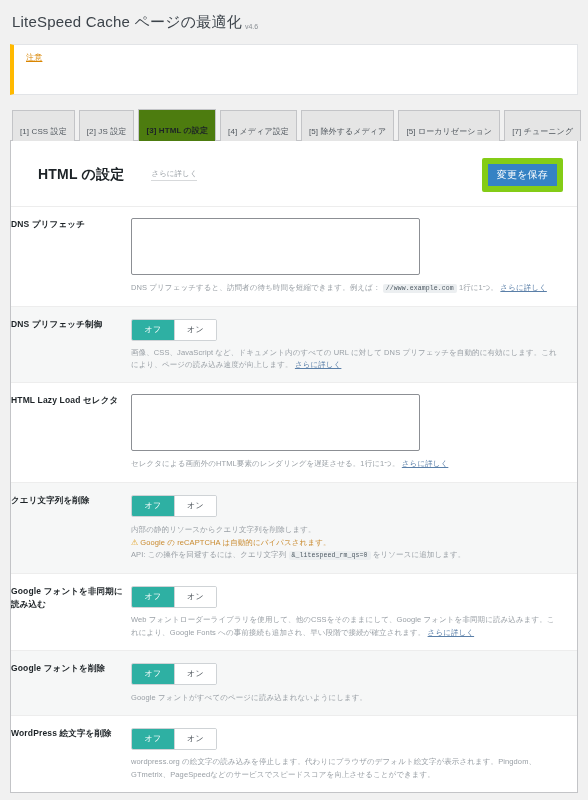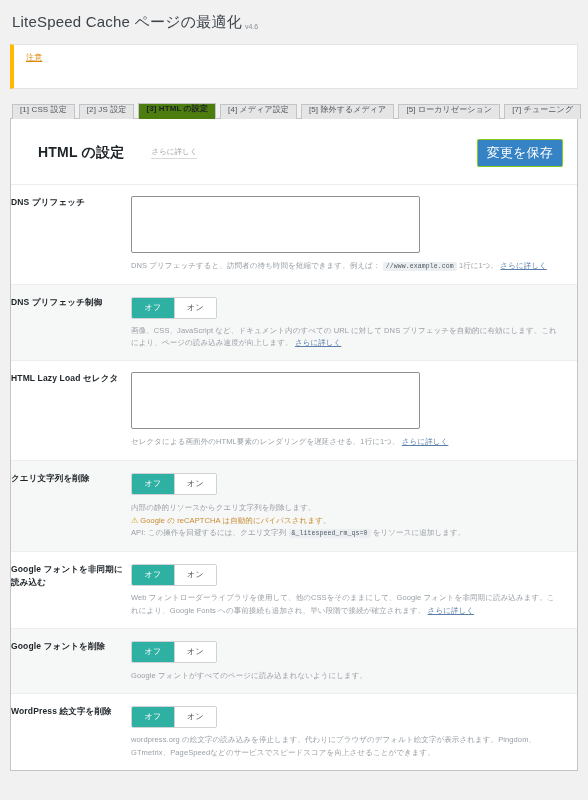--- a/index.html
+++ b/index.html
@@ -35,21 +35,21 @@
     background: #fff;
     border: 1px solid #e2e4e7;
     border-left: 4px solid #ffb900;
     padding: 7px 12px 9px 12px;
     margin-bottom: 14px;
   }
   .notice-title {
     color: #d98500;
     font-size: 8px;
     text-decoration: underline;
-    margin-bottom: 16px;
+    margin-bottom: 22px;
     letter-spacing: .2px;
   }
   .notice-body {
     font-size: 8.5px;
     color: #50575e;
     line-height: 1.5;
     letter-spacing: .15px;
   }
 
   
@@ -58,21 +58,21 @@
     align-items: flex-end;
     gap: 4px;
     margin: 0 0 -1px 2px;
     position: relative;
     z-index: 2;
   }
   .tab {
     background: #e5e5e5;
     border: 1px solid #c3c4c7;
     border-bottom: none;
-    padding: 0 7px 4px 7px;
+    padding: 16px 7px 4px 7px;
     font-size: 8px;
     color: #50575e;
     line-height: 1.3;
     white-space: nowrap;
     letter-spacing: .1px;
     cursor: pointer;
   }
   .tab.active {
     background: #4d7c0f;
     color: #1d2327;
@@ -106,24 +106,24 @@
     margin-left: 14px;
     text-decoration: none;
     border-bottom: 1px solid #d7d9db;
     padding-bottom: 1px;
     cursor: pointer;
   }
   .panel-head .spacer { flex: 1; }
 
   .btn-save {
     background: #3582c4;
-    border: 1px solid #84cc16;
+    border: 6px solid #84cc16;
     border-radius: 2px;
     color: #fff;
-    font-size: 13px;
+    font-size: 10px;
     padding: 4px 9px;
     cursor: pointer;
     letter-spacing: .2px;
     font-family: inherit;
   }
 
   
   table.settings {
     width: 100%;
     border-collapse: collapse;

